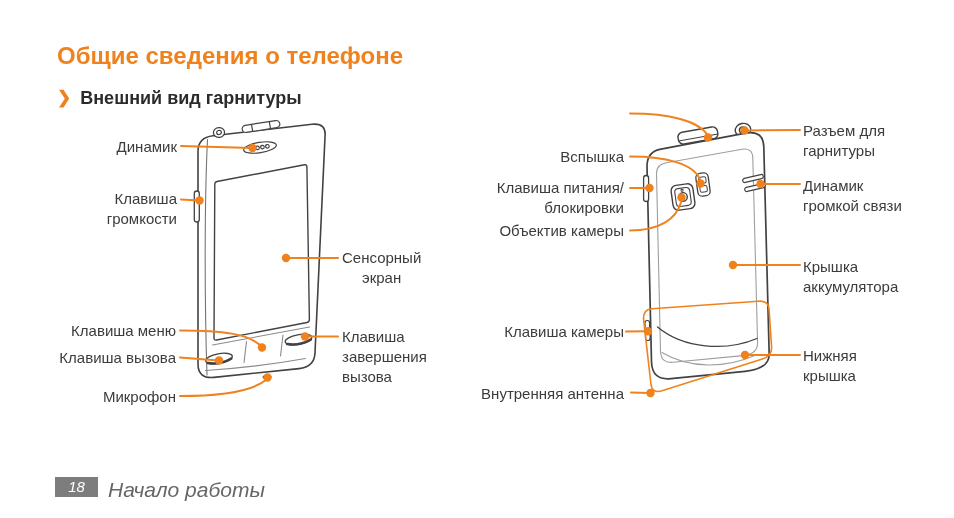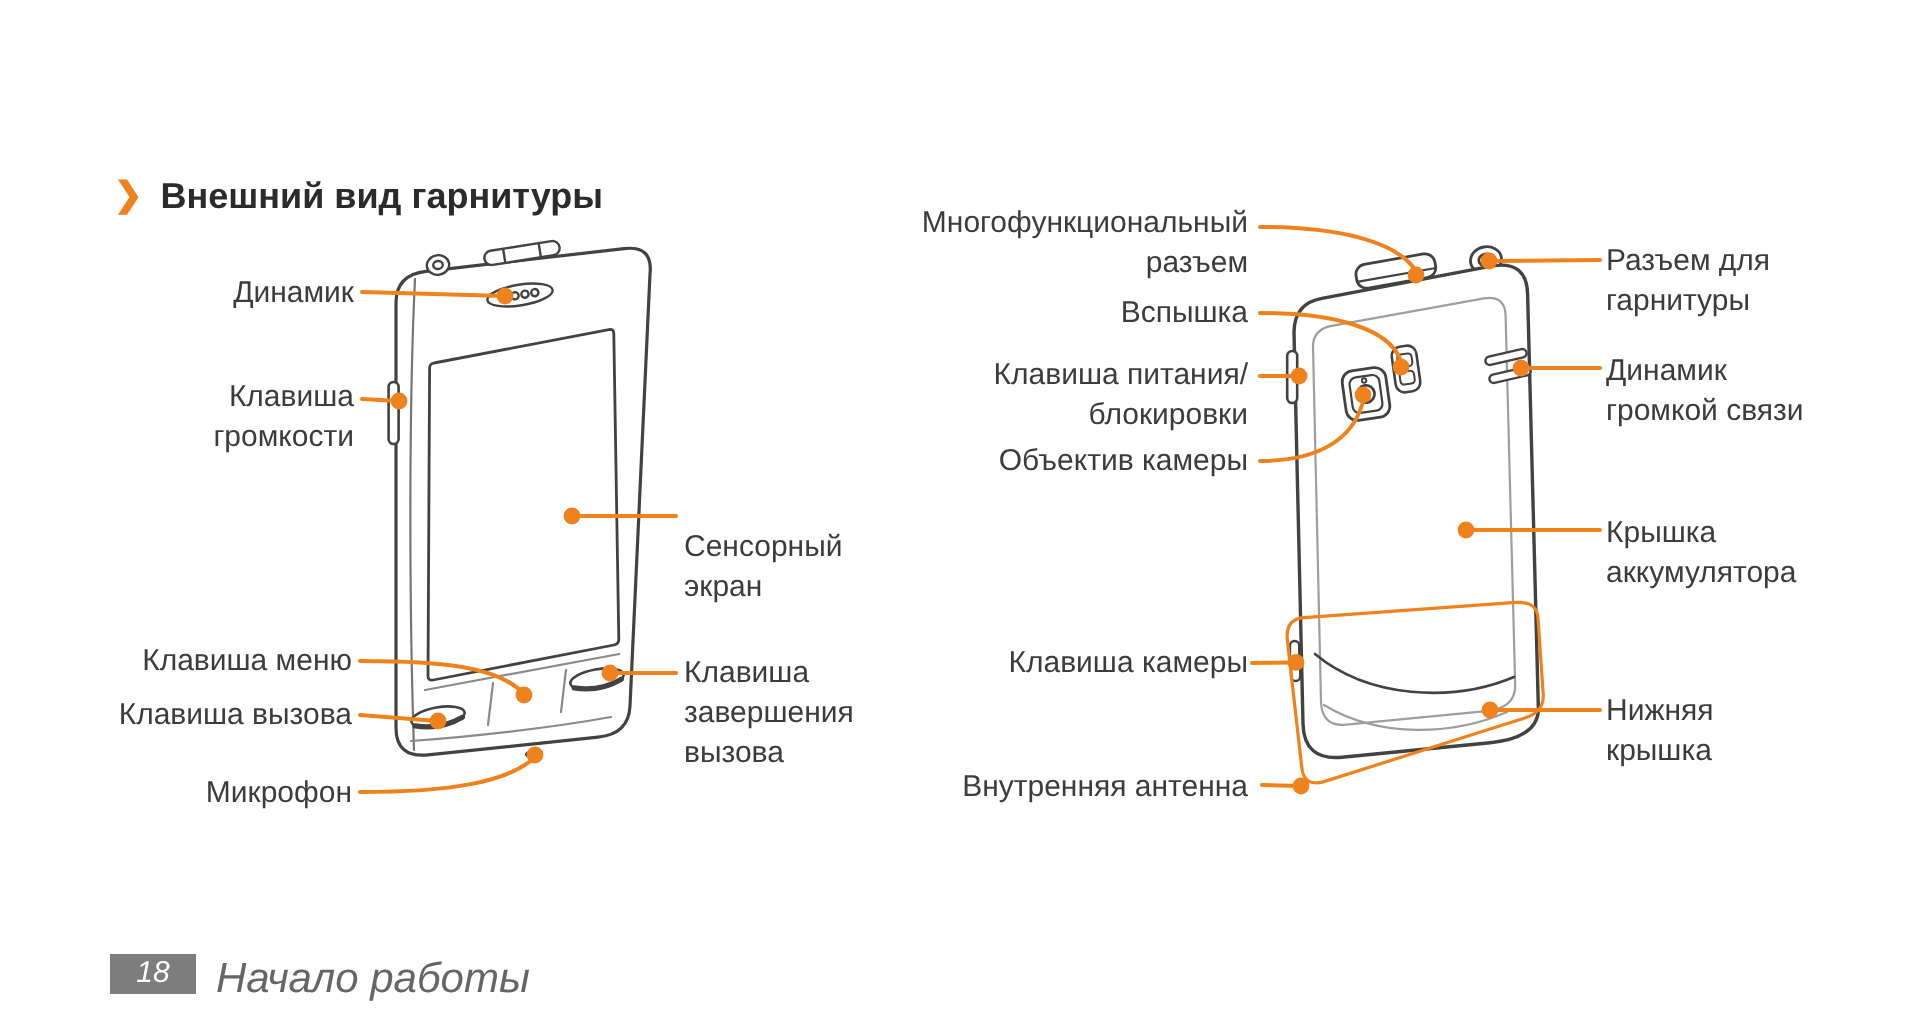--- a/index.html
+++ b/index.html
@@ -169,39 +169,38 @@
       <circle cx="649.5" cy="188" r="4.2"></circle>
       <circle cx="681.5" cy="197.5" r="4.2"></circle>
       <circle cx="760.5" cy="184" r="4.2"></circle>
       <circle cx="733" cy="265" r="4.2"></circle>
       <circle cx="648" cy="331.2" r="4.2"></circle>
       <circle cx="745" cy="355" r="4.2"></circle>
       <circle cx="650.5" cy="393" r="4.2"></circle>
     </g>
   </svg>
 
+  <div class="page-title">Общие сведения о телефоне</div>
   <div class="section-heading">
     <span class="section-chevron">❯</span>
     <span class="section-title">Внешний вид гарнитуры</span>
   </div>
 
   <div class="callout align-right" style="right:777px; top:137px;">Динамик</div>
   <div class="callout align-right" style="right:777px; top:189px;">Клавиша
 громкости</div>
-  <div class="callout" style="left:342px; top:264px;">Сенсорный
+  <div class="callout" style="left:342px; top:248px;text-align:center;">Сенсорный
 экран</div>
   <div class="callout align-right" style="right:778px; top:321px;">Клавиша меню</div>
   <div class="callout align-right" style="right:778px; top:348px;">Клавиша вызова</div>
   <div class="callout align-right" style="right:778px; top:387px;">Микрофон</div>
   <div class="callout" style="left:342px; top:327px;">Клавиша
 завершения
 вызова</div>
 
-  <div class="callout align-right" style="right:330px; top:102px;">Многофункциональный
-разъем</div>
   <div class="callout align-right" style="right:330px; top:147px;">Вспышка</div>
   <div class="callout align-right" style="right:330px; top:178px;">Клавиша питания/
 блокировки</div>
   <div class="callout align-right" style="right:330px; top:221px;">Объектив камеры</div>
   <div class="callout align-right" style="right:330px; top:322px;">Клавиша камеры</div>
   <div class="callout align-right" style="right:330px; top:384px;">Внутренняя антенна</div>
   <div class="callout" style="left:803px; top:121px;">Разъем для
 гарнитуры</div>
   <div class="callout" style="left:803px; top:176px;">Динамик
 громкой связи</div>

